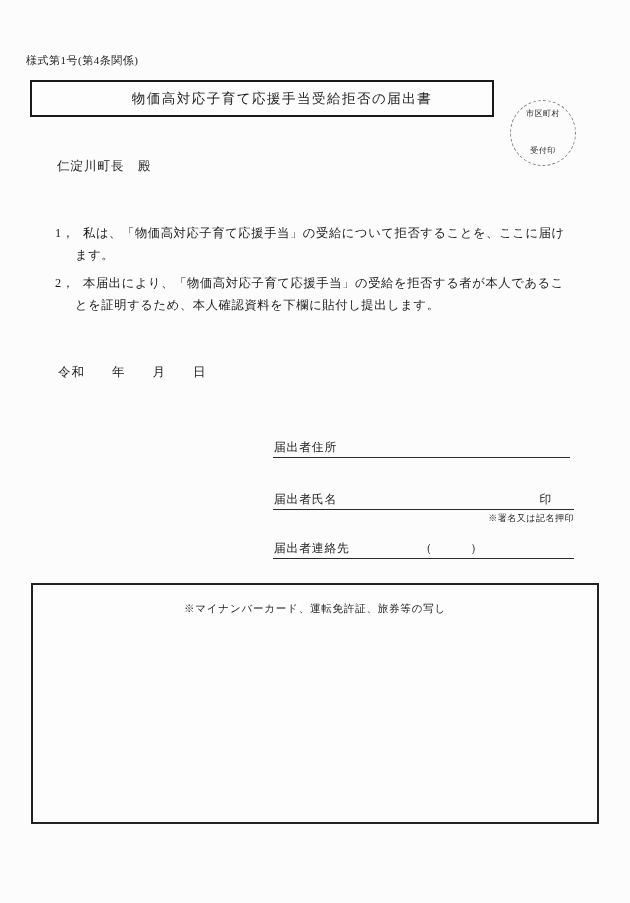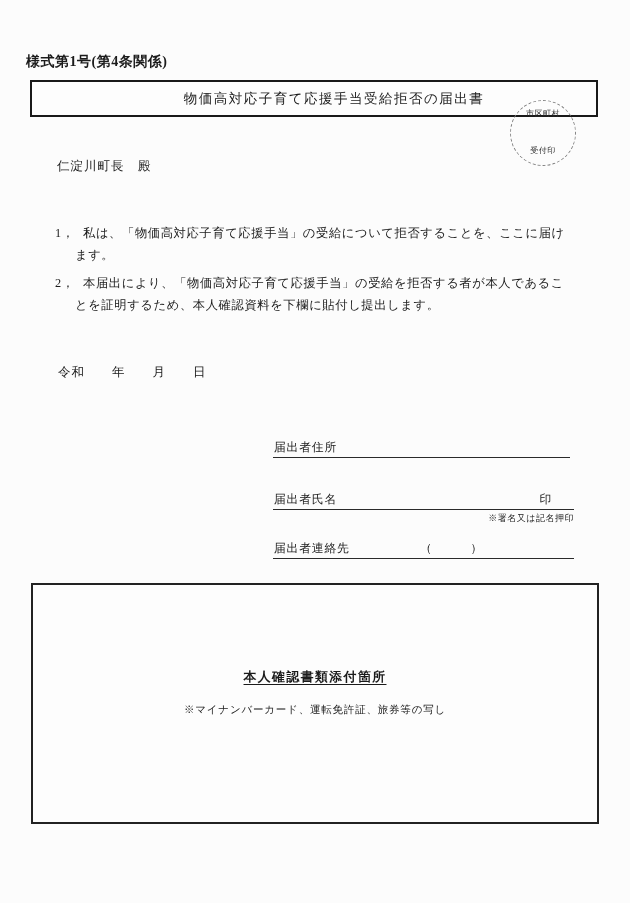--- a/index.html
+++ b/index.html
@@ -8,25 +8,25 @@
     position:relative;
     width:630px; height:903px;
     margin:0 auto;
     background:#fcfcfc;
     font-family:"Liberation Serif","DejaVu Serif",serif;
     color:#1b1b1b;
     overflow:hidden;
   }
   .form-number {
     position:absolute; left:26px; top:53px;
-    font-size:14px; letter-spacing:0.5px;font-weight:bold;
+    font-size:11px; letter-spacing:0.5px;
   }
   .title-box {
     position:absolute; left:30px; top:80px;
-    width:568px; height:37px;
+    width:464px; height:37px;
     border:2px solid #191919;
     background:#fdfdfd;
     display:flex; align-items:center; justify-content:center;padding-left:40px;
   }
   .title-text { font-size:13.5px; letter-spacing:1.5px; }
   .stamp-circle {
     position:absolute; left:510px; top:100px;
     width:66px; height:66px;
     border:1px dashed #808080;
     border-radius:50%;
@@ -129,17 +129,16 @@
   </div>
 
   <div class="field-note">※署名又は記名押印</div>
 
   <div class="field-row row-contact">
     <span class="field-label">届出者連絡先</span>
     <span class="paren-blank">（　　　）</span>
   </div>
 
   <div class="attach-box">
-    <div class="attach-heading">本人確認書類添付箇所</div>
     <div class="attach-note">※マイナンバーカード、運転免許証、旅券等の写し</div>
   </div>
 
 </div>
 
 </body></html>

